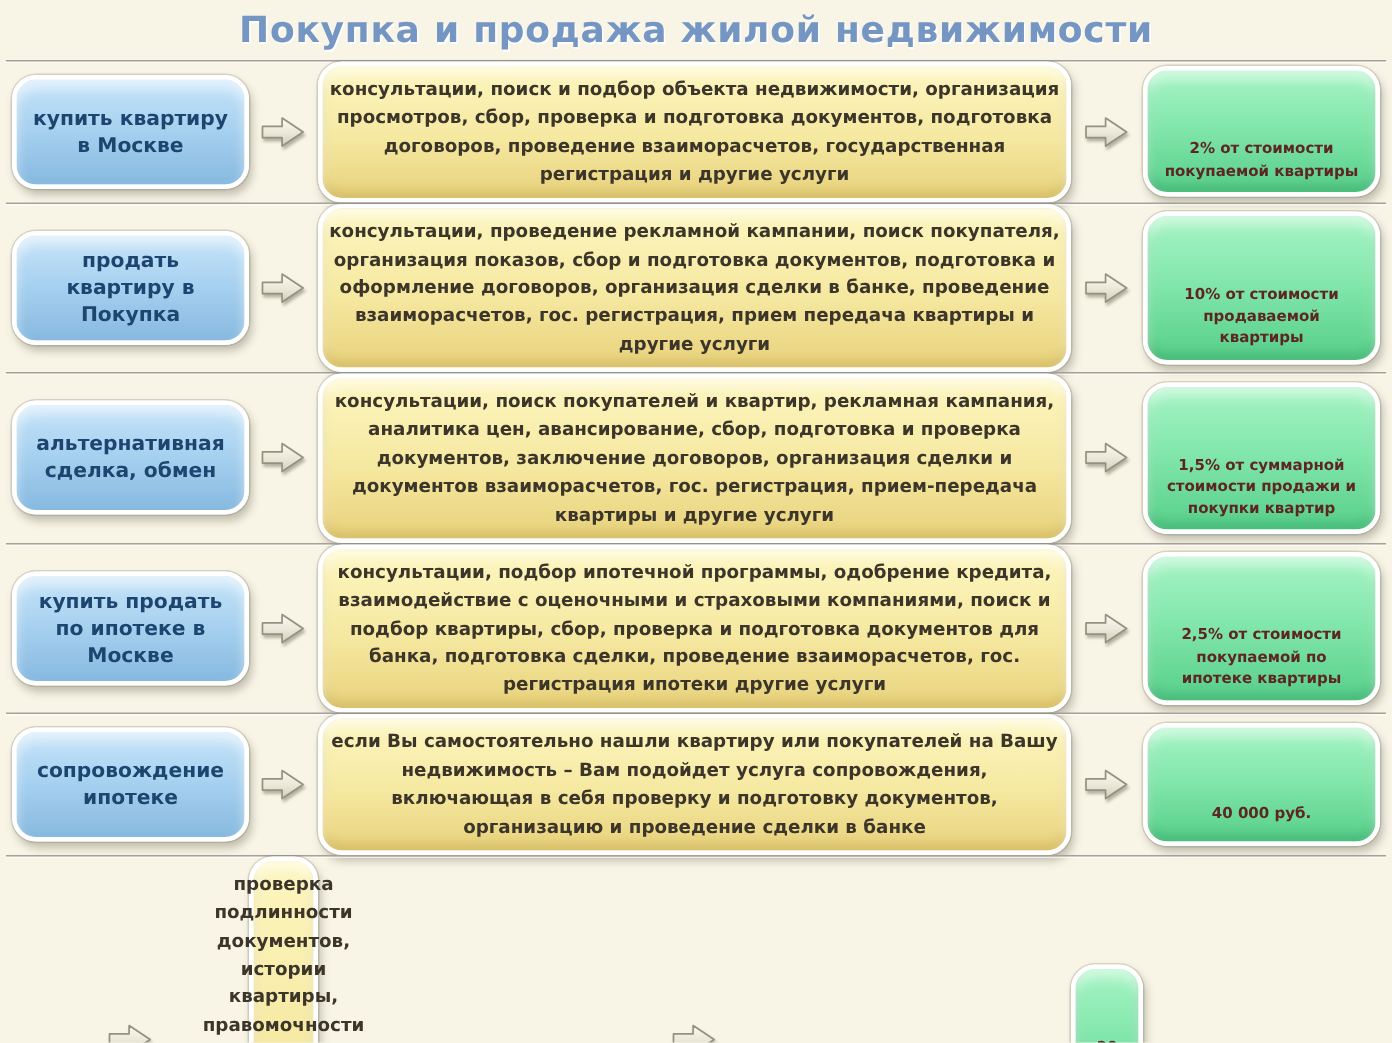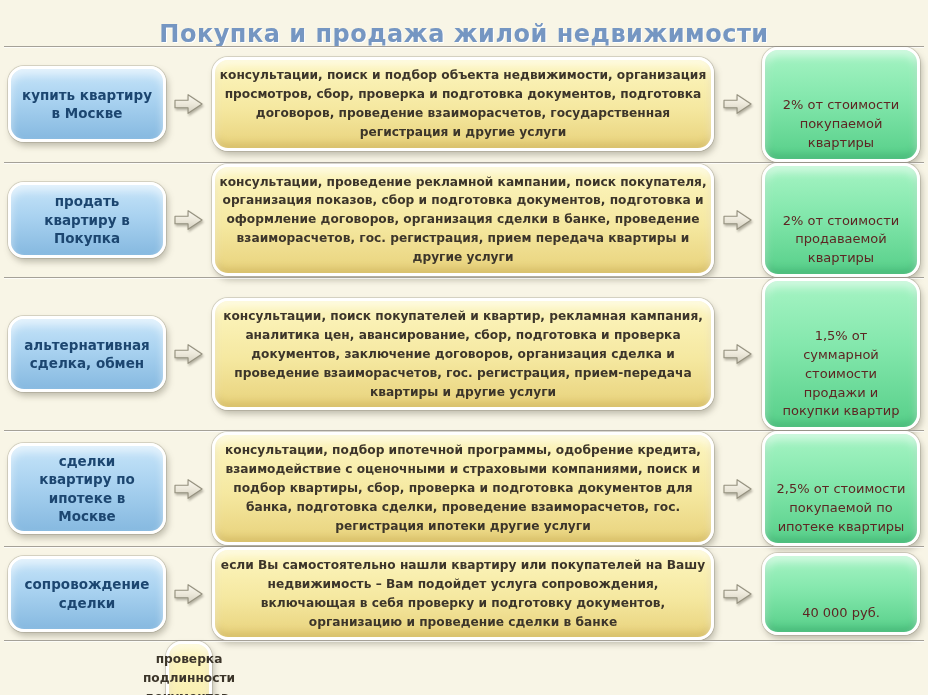--- a/index.html
+++ b/index.html
@@ -12,26 +12,25 @@
     font-family: "DejaVu Sans", "Liberation Sans", sans-serif;
   }
   .page {
     width: 928px;
     height: 695px;
     display: flex;
     flex-direction: column;
     box-sizing: border-box;
   }
   .header {
-    height: 24px;
+    height: 40px;
     display: flex;
     align-items: center;
     justify-content: center;
     flex: 0 0 auto;
-    margin-top: 22px;
   }
   .title {
     font-size: 24px;
     font-weight: bold;
     color: #7596c2;
     letter-spacing: 0.5px;
     text-shadow: 1px 1px 0 #ffffff;
     white-space: nowrap;
   }
   .sep {
@@ -89,22 +88,22 @@
   }
   .box.green {
     width: 100%;
     min-height: 82px;
     background: linear-gradient(180deg, #a6f4c4 0%, #83e7ac 45%, #57cf89 100%);
     box-shadow: 0 0 0 1px rgba(120,115,100,0.25), 2px 4px 6px rgba(90,85,70,0.35),
                 inset 0 6px 8px rgba(255,255,255,0.5), inset 0 -5px 6px rgba(30,130,80,0.25);
   }
   .box.green .label {
     color: #5d2623;
-    font-weight: normal;
-    font-size: 13px;
+    font-weight: bold;
+    font-size: 10px;
     line-height: 1.45;
     margin-top: 40px;
   }
   .arrow {
     display: flex;
     align-items: center;
     justify-content: center;
   }
   .arrow svg {
     filter: drop-shadow(1px 2px 1px rgba(100,95,80,0.45));
@@ -164,51 +163,51 @@
     </div>
     <div class="box yellow">
       <span class="label">консультации, проведение рекламной кампании, поиск покупателя, организация показов, сбор и подготовка документов, подготовка и оформление договоров, организация сделки в банке, проведение взаиморасчетов, гос. регистрация, прием передача квартиры и другие услуги</span>
     </div>
     <div class="arrow">
       <svg viewBox="0 0 36 30" width="34" height="28">
           <polygon points="3,11 17,11 17,5 32,15 17,25 17,19 3,19" fill="url(#arrowGrad)" stroke="#95917f" stroke-width="1.2" stroke-linejoin="round"></polygon>
         </svg>
     </div>
     <div class="box green">
-      <span class="label">2% от стоимости продаваемой квартиры</span>
+      <span class="label">10% от стоимости продаваемой квартиры</span>
     </div>
   </div>
   <div class="sep"></div>
 
   <div class="row">
     <div class="box blue">
       <span class="label">альтернативная сделка, обмен</span>
     </div>
     <div class="arrow">
       <svg viewBox="0 0 36 30" width="34" height="28">
           <polygon points="3,11 17,11 17,5 32,15 17,25 17,19 3,19" fill="url(#arrowGrad)" stroke="#95917f" stroke-width="1.2" stroke-linejoin="round"></polygon>
         </svg>
     </div>
     <div class="box yellow">
-      <span class="label">консультации, поиск покупателей и квартир, рекламная кампания, аналитика цен, авансирование, сбор, подготовка и проверка документов, заключение договоров, организация сделка и проведение взаиморасчетов, гос. регистрация, прием-передача квартиры и другие услуги</span>
+      <span class="label">консультации, поиск покупателей и квартир, рекламная кампания, аналитика цен, авансирование, сбор, подготовка и проверка документов, заключение договоров, организация сделки и документов взаиморасчетов, гос. регистрация, прием-передача квартиры и другие услуги</span>
     </div>
     <div class="arrow">
       <svg viewBox="0 0 36 30" width="34" height="28">
           <polygon points="3,11 17,11 17,5 32,15 17,25 17,19 3,19" fill="url(#arrowGrad)" stroke="#95917f" stroke-width="1.2" stroke-linejoin="round"></polygon>
         </svg>
     </div>
     <div class="box green">
       <span class="label">1,5% от суммарной стоимости продажи и покупки квартир</span>
     </div>
   </div>
   <div class="sep"></div>
 
   <div class="row">
     <div class="box blue">
-      <span class="label">сделки квартиру по ипотеке в Москве</span>
+      <span class="label">купить продать по ипотеке в Москве</span>
     </div>
     <div class="arrow">
       <svg viewBox="0 0 36 30" width="34" height="28">
           <polygon points="3,11 17,11 17,5 32,15 17,25 17,19 3,19" fill="url(#arrowGrad)" stroke="#95917f" stroke-width="1.2" stroke-linejoin="round"></polygon>
         </svg>
     </div>
     <div class="box yellow">
       <span class="label">консультации, подбор ипотечной программы, одобрение кредита, взаимодействие с оценочными и страховыми компаниями, поиск и подбор квартиры, сбор, проверка и подготовка документов для банка, подготовка сделки, проведение взаиморасчетов, гос. регистрация ипотеки другие услуги</span>
     </div>
     <div class="arrow">
@@ -217,21 +216,21 @@
         </svg>
     </div>
     <div class="box green">
       <span class="label">2,5% от стоимости покупаемой по ипотеке квартиры</span>
     </div>
   </div>
   <div class="sep"></div>
 
   <div class="row">
     <div class="box blue">
-      <span class="label">сопровождение сделки</span>
+      <span class="label">сопровождение ипотеке</span>
     </div>
     <div class="arrow">
       <svg viewBox="0 0 36 30" width="34" height="28">
           <polygon points="3,11 17,11 17,5 32,15 17,25 17,19 3,19" fill="url(#arrowGrad)" stroke="#95917f" stroke-width="1.2" stroke-linejoin="round"></polygon>
         </svg>
     </div>
     <div class="box yellow">
       <span class="label">если Вы самостоятельно нашли квартиру или покупателей на Вашу недвижимость – Вам подойдет услуга сопровождения, включающая в себя проверку и подготовку документов, организацию и проведение сделки в банке</span>
     </div>
     <div class="arrow">

